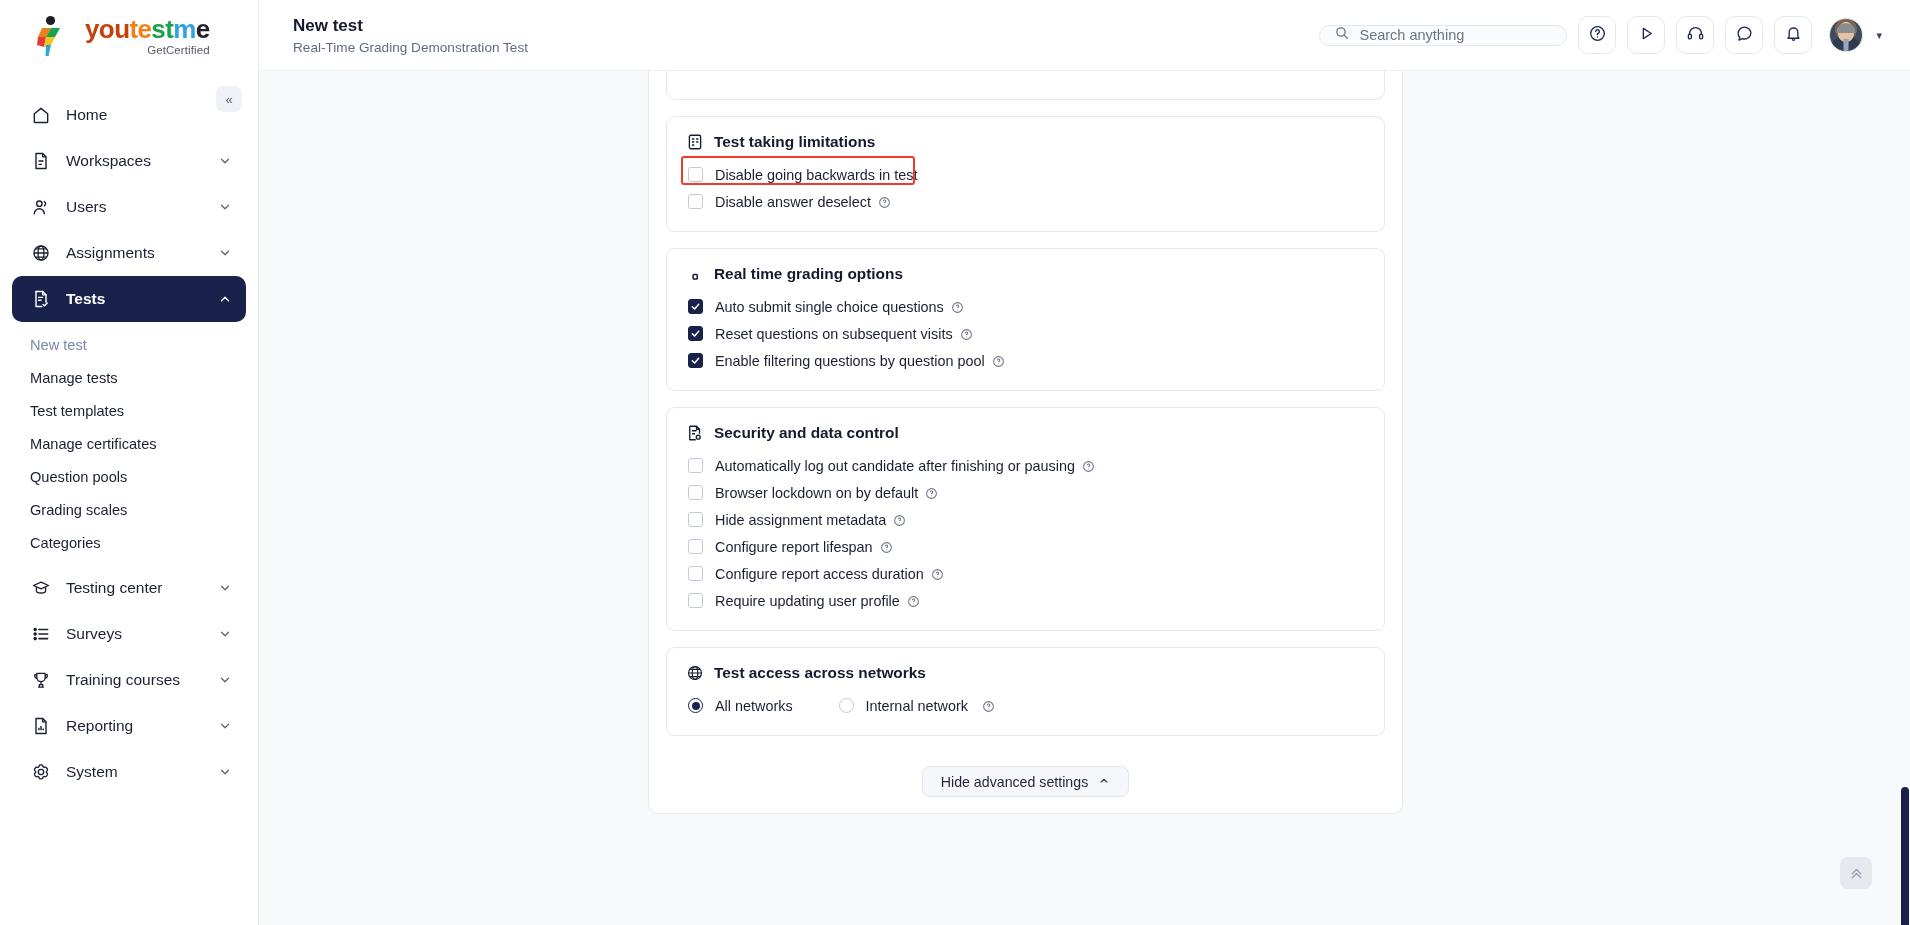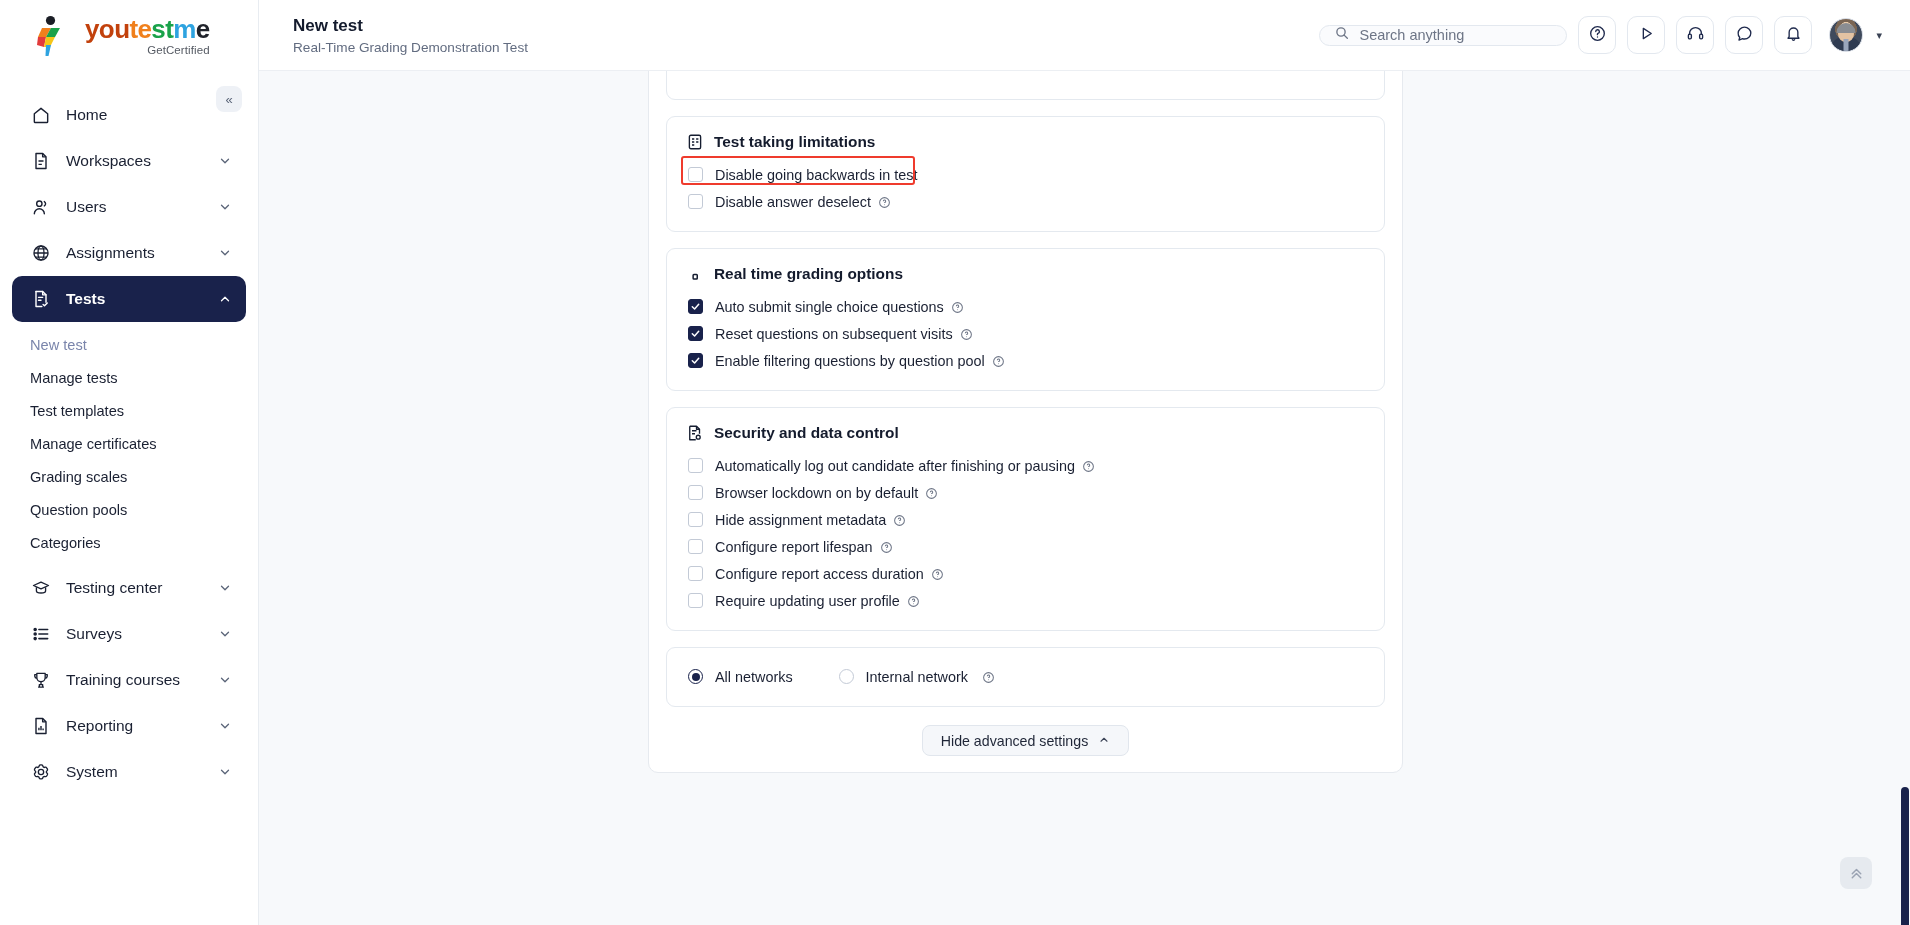--- a/index.html
+++ b/index.html
@@ -179,21 +179,21 @@
   .radio {
     width: 15px; height: 15px; flex: 0 0 15px;
     border: 1.6px solid #19224b; border-radius: 50%;
     background: #fff;
     display: flex; align-items: center; justify-content: center;
   }
   .radio.off { border-color: #c3cad6; }
   .radio .dot { width: 8px; height: 8px; border-radius: 50%; background: #19224b; }
   .radio-gap { width: 22px; }
 
-  .btn-wrap { display: flex; justify-content: center; margin-top: 18px; margin-bottom: 2px;}
+  .btn-wrap { display: flex; justify-content: center; margin-top: 30px; margin-bottom: 2px;}
   .hide-btn {
     border: 1px solid #e1e6ed; background: #f5f7fa;
     border-radius: 8px;
     height: 31px; padding: 0 18px;
     display: flex; align-items: center; gap: 10px;
     font-size: 14.2px; color: #1f2637; cursor: pointer;
     font-family: "Liberation Sans", sans-serif;
   }
 
   
@@ -338,24 +338,24 @@
         <div class="sub-item">
             <span>Manage tests</span>
           </div>
         <div class="sub-item">
             <span>Test templates</span>
           </div>
         <div class="sub-item">
             <span>Manage certificates</span>
           </div>
         <div class="sub-item">
+            <span>Question pools</span>
+          </div>
+        <div class="sub-item">
             <span>Grading scales</span>
-          </div>
-        <div class="sub-item">
-            <span>Question pools</span>
           </div>
         <div class="sub-item">
             <span>Categories</span>
           </div>
       </div>
 
       <div class="nav-item" style="margin-top:6px">
         <span class="ic">
           <svg viewBox="0 0 24 24" width="20" height="20" fill="none" stroke="#1a2032" stroke-width="1.6" stroke-linejoin="round">
               <path d="M12 5 3 9l9 4 9-4z"></path>
@@ -680,20 +680,30 @@
               <svg viewBox="0 0 24 24" width="13" height="13" fill="none" stroke="#6d7586" stroke-width="1.9">
                   <circle cx="12" cy="12" r="9"></circle>
                   <path d="M9.8 9.7a2.2 2.2 0 1 1 2.9 2.1c-.6.2-.8.7-.8 1.3"></path>
                   <circle cx="12" cy="16.3" r=".9" fill="#6d7586" stroke="none"></circle>
                 </svg>
             </span>
           </div>
         </div>
 
         <div class="card">
+          <div class="card-head">
+            <span class="hicon">
+              <svg viewBox="0 0 24 24" width="18" height="18" fill="none" stroke="#151d30" stroke-width="1.6">
+                  <circle cx="12" cy="12" r="8.6"></circle>
+                  <ellipse cx="12" cy="12" rx="3.7" ry="8.6"></ellipse>
+                  <path d="M3.4 12h17.2M5 7.2h14M5 16.8h14"></path>
+                </svg>
+            </span>
+            <span class="card-title">Test access across networks</span>
+          </div>
 
           <div class="radio-row">
             <span class="radio">
                 <span class="dot"></span>
               </span>
             <span class="opt-label">All networks</span>
             <span class="radio-gap"></span>
             <span class="radio off"></span>
             <span class="opt-label">Internal network</span>
             <span class="info" style="margin-left:2px">

